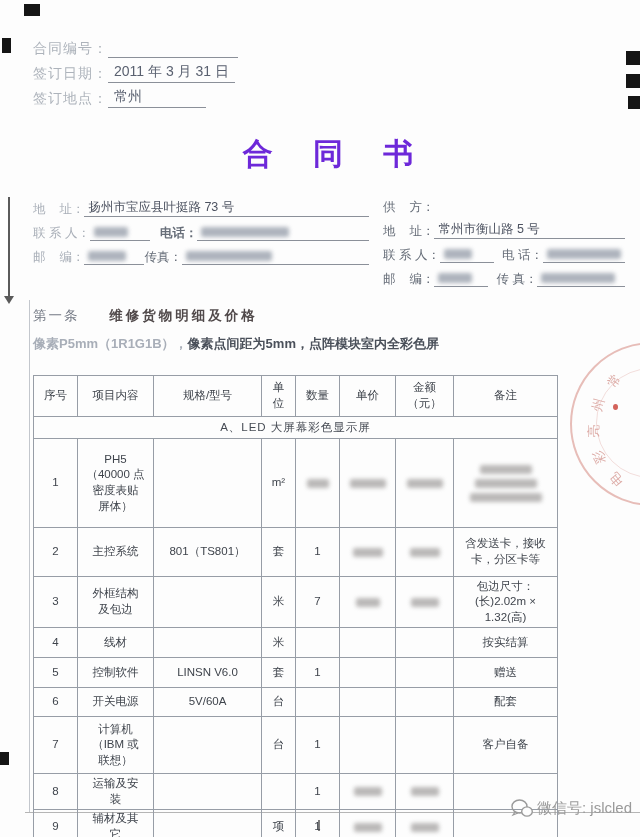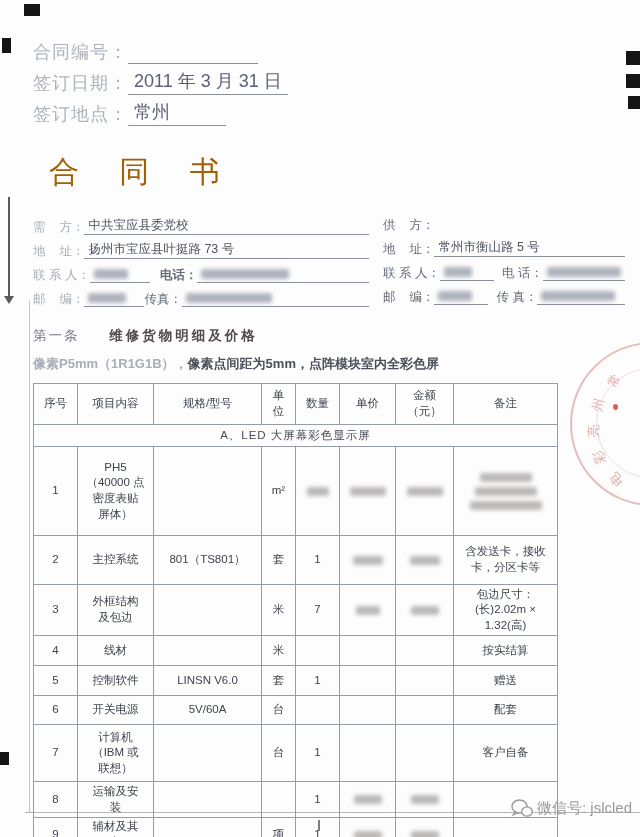--- a/index.html
+++ b/index.html
@@ -1,44 +1,44 @@
 <!DOCTYPE html>
 <html><head>
 <meta charset="utf-8">
 <style>
   html,body{margin:0;padding:0;}
   body{font-family:"Liberation Sans","DejaVu Sans",sans-serif;background:#e9e9e9;}
   .page{position:relative;width:640px;height:837px;margin:0 auto;background:#fdfdfd;overflow:hidden;color:#454b55;}
   .content{position:absolute;left:33px;top:40px;width:590px;}
 
   
-  .meta-line{display:flex;align-items:flex-end;font-size:18px;margin-bottom:5px;}
+  .meta-line{display:flex;align-items:flex-end;font-size:14px;margin-bottom:5px;}
   .meta-label{color:#adb3bb;letter-spacing:1px;white-space:pre;}
   .meta-value{color:#5a6170;border-bottom:1px solid #8b9099;min-height:15px;padding:0 6px 1px 6px;}
   .w-blank{width:118px;}
   .w-place{width:86px;}
 
   
-  .doc-title{font-size:30px;font-weight:400;letter-spacing:16px;padding-left:16px;color:#a16207;margin:26px 0 24px 0;}
+  .doc-title{text-align:center;font-size:30px;font-weight:700;letter-spacing:16px;padding-left:16px;color:#6d28d9;margin:26px 0 24px 0;}
 
   
   .parties{display:grid;grid-template-columns:350px 1fr;font-size:12.5px;}
   .p-row{display:flex;align-items:flex-end;margin-bottom:6px;line-height:16px;}
   .p-label{white-space:pre;flex:none;}
   .lab-faded{color:#a9afb8;}
   .lab-dark{color:#666d78;}
   .p-val{border-bottom:1px solid #8b9099;min-height:15px;padding:0 4px 1px 4px;color:#4c5260;}
   .grow{flex:1;margin-right:14px;}
   .blob{display:inline-block;height:10px;background:#9aa1ad;border-radius:2px;filter:blur(2.2px);opacity:.8;vertical-align:middle;}
 
   
   .clause{font-size:13.5px;margin:14px 0 10px 0;}
   .clause-no{color:#747a85;letter-spacing:2px;margin-right:26px;}
   .clause-title{font-weight:700;color:#50494a;letter-spacing:3px;}
-  .pixel-line{font-size:13px;font-weight:600;margin-bottom:10px;}
+  .pixel-line{font-size:13px;font-weight:600;margin-bottom:22px;}
   .pix-faded{color:#a8aeb8;}
   .pix-dark{color:#4a505a;}
 
   
   table.items{border-collapse:collapse;width:524px;table-layout:fixed;}
   table.items td,table.items th{border:1px solid #979da6;font-weight:400;font-size:11.5px;color:#3f444c;text-align:center;vertical-align:middle;padding:1px 4px;white-space:pre-line;line-height:1.35;}
   tr.group-row td{letter-spacing:1px;color:#464b54;}
   .blob-stack{display:flex;flex-direction:column;align-items:center;gap:5px;}
   .blob-stack .blob{height:9px;background:#a9a7a6;}
 
@@ -98,24 +98,20 @@
     <div class="meta-line">
       <span class="meta-label">签订地点：</span>
       <span class="meta-value w-place">常州</span>
     </div>
 
     <div class="doc-title">合 同 书</div>
 
     <div class="parties">
 
       <div>
-        <div class="p-row">
-          <span class="p-label lab-faded">需    方：</span>
-          <span class="p-val grow">中共宝应县委党校</span>
-        </div>
         <div class="p-row">
           <span class="p-label lab-faded">地    址：</span>
           <span class="p-val grow">扬州市宝应县叶挺路 73 号</span>
         </div>
         <div class="p-row">
           <span class="p-label lab-faded">联 系 人：</span>
           <span class="p-val" style="width:52px;"><span class="blob" style="width:34px;"></span></span>
           <span class="p-label lab-dark" style="margin-left:10px;font-weight:bold;">电话：</span>
           <span class="p-val grow"><span class="blob" style="width:88px;"></span></span>
         </div>

